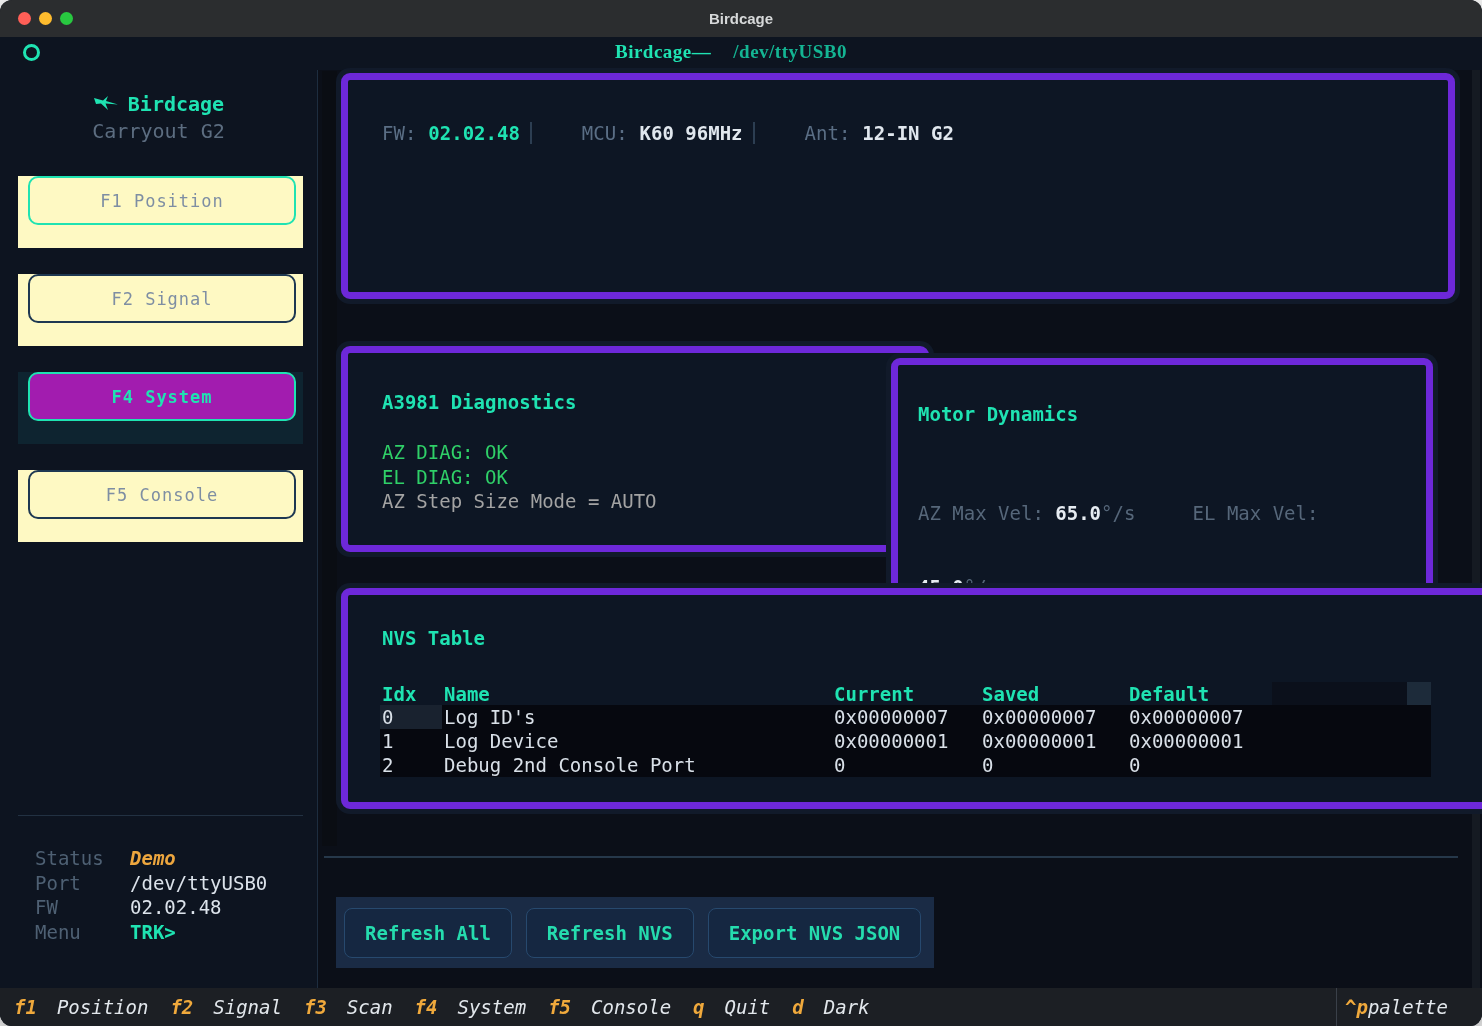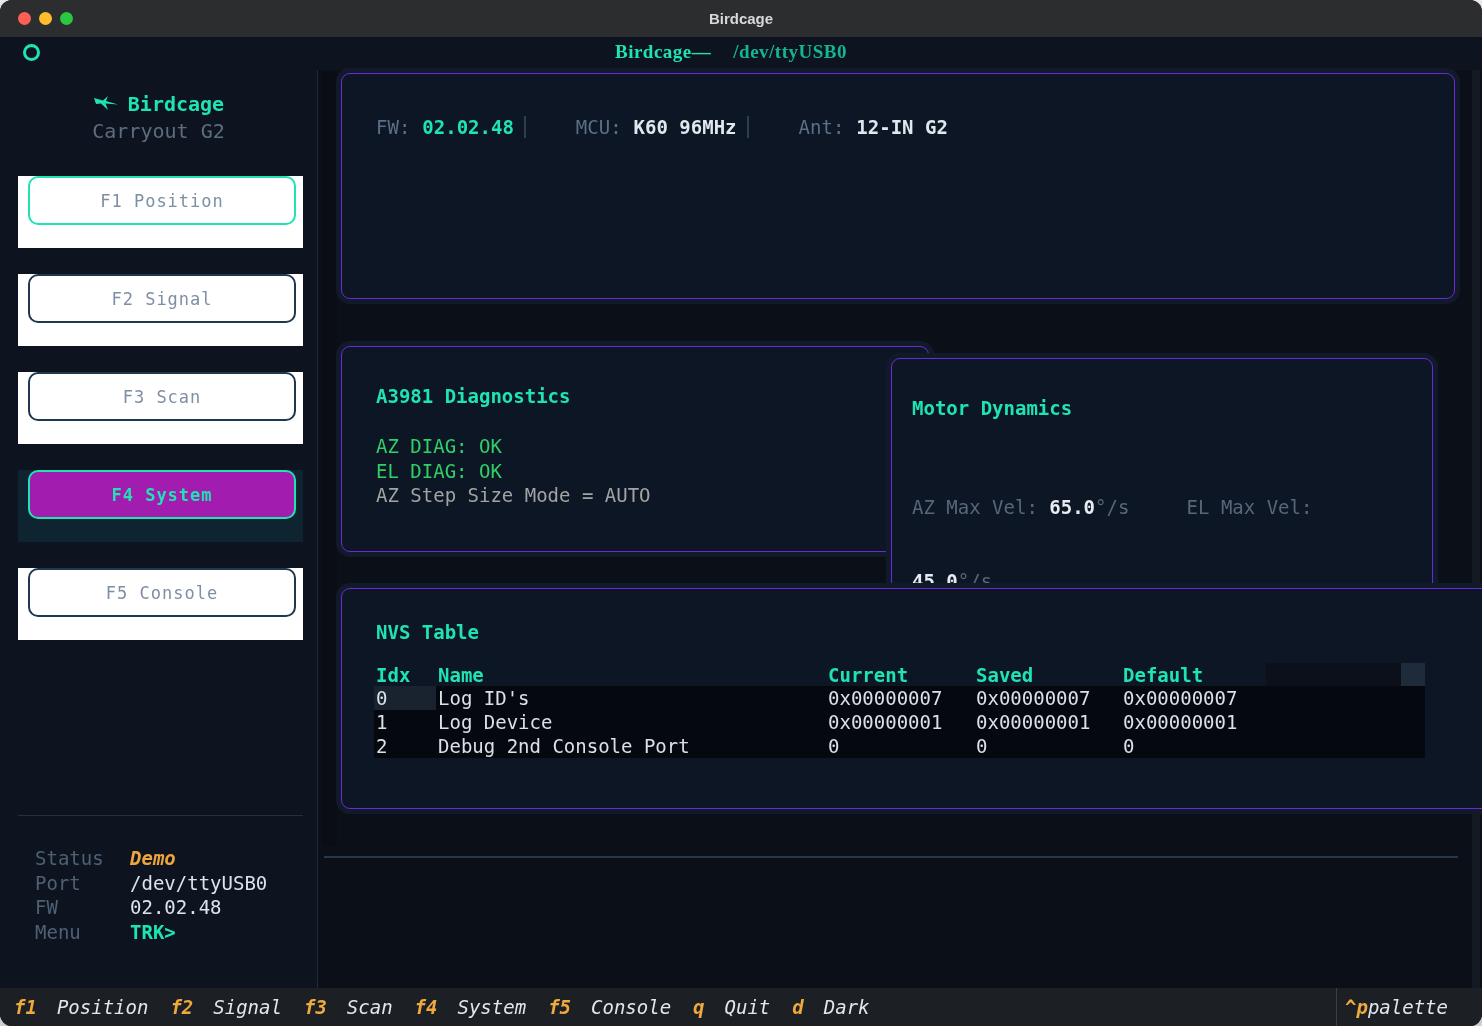--- a/index.html
+++ b/index.html
@@ -39,21 +39,21 @@
   }
   .app-title .port { color:#14b593; margin-left:22px; font-weight:bold; }
 
   
   .sidebar { position:absolute; left:0; top:70px; width:317px; bottom:38px; background:#0d1420; }
   .logo-line { margin-top:22px; display:flex; justify-content:center; align-items:center; gap:9px; }
   .logo-name { color:#1fe3b2; font-size:20px; font-weight:bold; }
   .logo-sub { margin-top:3px; text-align:center; color:#5c6d80; font-size:20px; }
 
   .nav { position:absolute; left:18px; top:95px; width:285px; }
-  .navbtn { height:72px; margin-bottom:26px; background:#ffffff; cursor:pointer; }
+  .navbtn { height:72px; margin-bottom:26px; background:#fef9c3; cursor:pointer; }
   .navbtn .inner {
     margin:11px 7px 12px 10px; height:49px;
     border:2px solid #1e3852; border-radius:10px;
     display:flex; align-items:center; justify-content:center;
     color:#7e8ea3; font-size:17px; letter-spacing:1px;
   }
   .navbtn.focused .inner { border-color:#1fe3b2; }
   .navbtn.active { background:#0e2430; }
   .navbtn.active .inner { border-color:#1fe3b2; background:#a21caf; color:#1fe3b2; font-weight:bold; }
 
@@ -66,21 +66,21 @@
   .status-row .s-value.accent { color:#1fe3b2; font-weight:bold; }
 
   
   .main-bg { position:absolute; left:317px; top:70px; right:0; bottom:38px; background:#0b0f18; }
   .v-line { position:absolute; left:317px; top:70px; width:1px; bottom:38px; background:#1d2d3f; }
   .gutter { position:absolute; left:322px; top:71px; width:15px; height:775px; background:#0a0d13; }
   .right-gutter { position:absolute; right:2px; top:70px; width:8px; bottom:38px; background:#151a22; }
 
   .panel {
     position:absolute; background:#0d1624;
-    border:1px solid #6d28d9; border-radius:9px;
+    border:7px solid #6d28d9; border-radius:9px;
     box-shadow:0 0 0 5px #111a2a;
   }
   .panel-title { color:#1fe3b2; font-size:19px; font-weight:bold; }
 
   .info-panel { left:341px; top:73px; width:1114px; height:226px; padding:42px 0 0 34px; }
   .info-line { font-size:19px; display:flex; align-items:center; }
   .info-line .lbl { color:#5a6e85; }
   .info-line .val { color:#e0e7ee; font-weight:bold; margin-left:12px; }
   .info-line .val.accent { color:#1fe3b2; }
   .info-sep { width:2px; height:22px; background:#2c3e52; margin:0 50px 0 10px; }
@@ -88,21 +88,21 @@
   .diag-panel { left:341px; top:346px; width:588px; height:206px; padding:38px 0 0 34px; }
   .diag-body { margin-top:27px; font-size:19px; line-height:24.5px; }
   .diag-line.ok { color:#2fd068; }
   .diag-line.muted { color:#a3a3a3; }
 
   .motor-panel { left:891px; top:346px; width:542px; height:255px; padding:38px 0 0 20px;margin-top:12px; }
   .motor-body { margin-top:27px; font-size:19px; line-height:24.5px; white-space:pre; color:#56677a; }
   .motor-body .val { color:#e6ecf2; font-weight:bold; }
 
   .nvs-panel { left:341px; top:588px; width:1260px; height:221px; padding:32px 0 0 34px; }
-  .table { position:absolute; left:32px; top:74px; width:1051px; font-size:19px; }
+  .table { position:absolute; left:32px; top:87px; width:1051px; font-size:19px; }
   .t-row { display:grid; grid-template-columns:62px 390px 148px 147px auto; height:24px; align-items:center; }
   .t-head { color:#1fe3b2; font-weight:bold; position:relative; height:23px; }
   .t-head .dark-band { position:absolute; left:892px; top:0; width:135px; height:23px; background:#0b101b; }
   .t-head .scroll-thumb { position:absolute; left:1027px; top:0; width:24px; height:23px; background:#1d2b3a; }
   .t-body { background:#06080f; color:#d9e0e8; }
   .t-cell { padding-left:2px; overflow:hidden; white-space:nowrap; }
   .t-cell.cursor { background:#19222f; height:24px; line-height:24px; }
 
   .h-divider { position:absolute; left:324px; top:856px; width:1134px; height:2px; background:#26384a; }
 
@@ -167,23 +167,20 @@
       <span class="logo-name">Birdcage</span>
     </div>
     <div class="logo-sub">Carryout G2</div>
 
     <div class="nav">
       <div class="navbtn focused">
         <div class="inner">F1 Position</div>
       </div>
       <div class="navbtn">
         <div class="inner">F2 Signal</div>
-      </div>
-      <div class="navbtn">
-        <div class="inner">F3 Scan</div>
       </div>
       <div class="navbtn active">
         <div class="inner">F4 System</div>
       </div>
       <div class="navbtn">
         <div class="inner">F5 Console</div>
       </div>
     </div>
 
     <div class="side-divider"></div>
@@ -275,20 +272,25 @@
         <div class="t-cell">Debug 2nd Console Port</div>
         <div class="t-cell">0</div>
         <div class="t-cell">0</div>
         <div class="t-cell">0</div>
       </div>
     </div>
   </div>
 
   <div class="h-divider"></div>
 
+  <div class="actions">
+    <button class="act-btn">Refresh All</button>
+    <button class="act-btn">Refresh NVS</button>
+    <button class="act-btn">Export NVS JSON</button>
+  </div>
 
   <div class="footer">
     <span class="binding">
       <span class="key">f1</span>
       <span class="blabel">Position</span>
     </span>
     <span class="binding">
       <span class="key">f2</span>
       <span class="blabel">Signal</span>
     </span>

